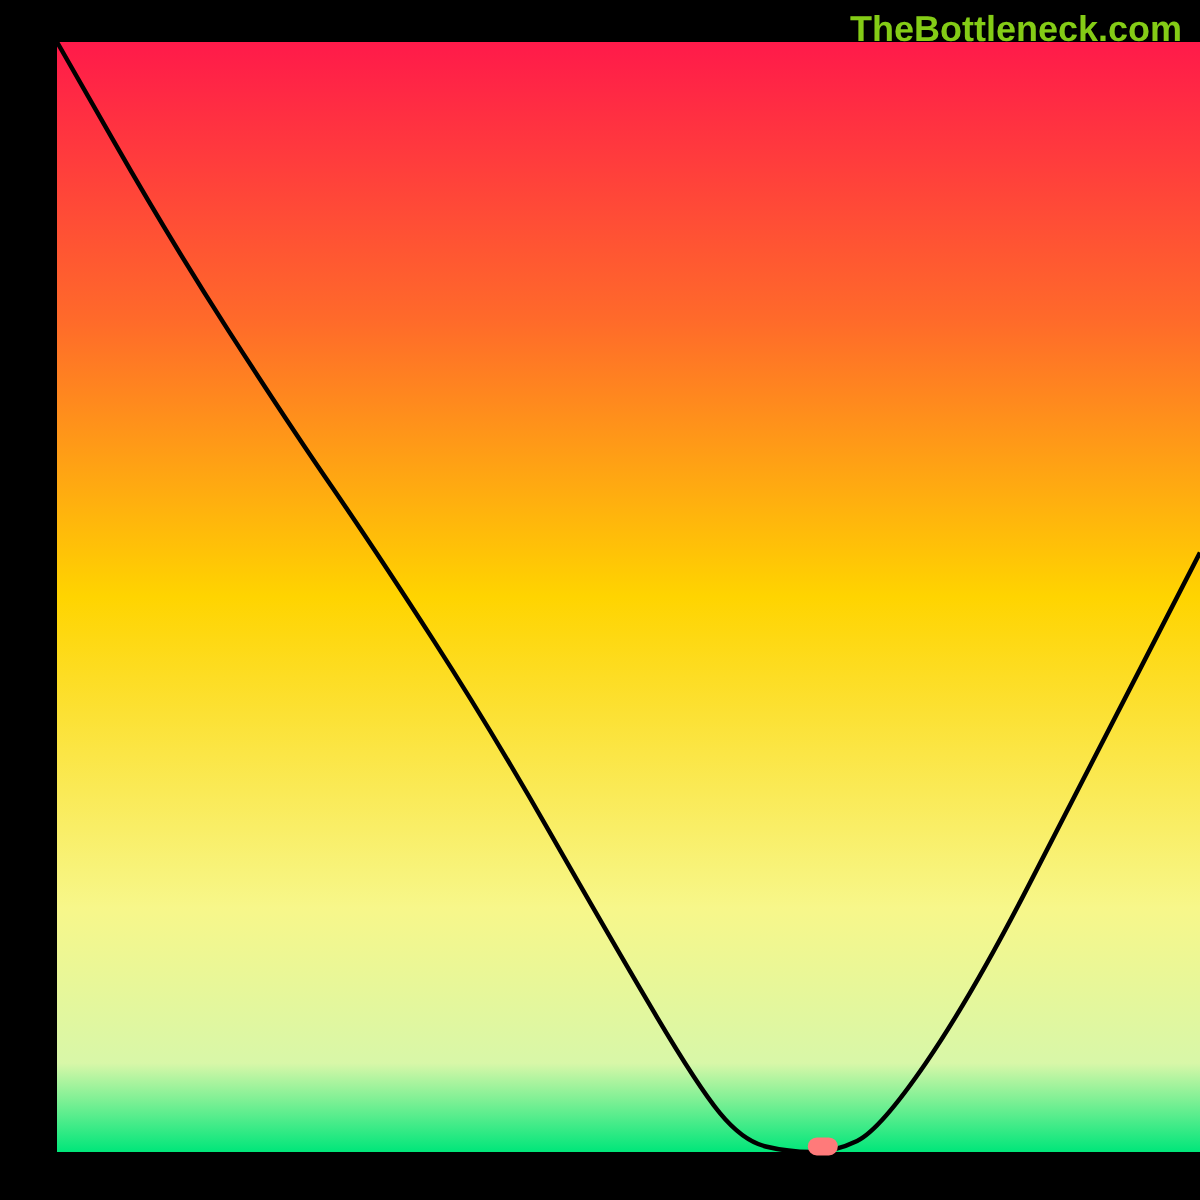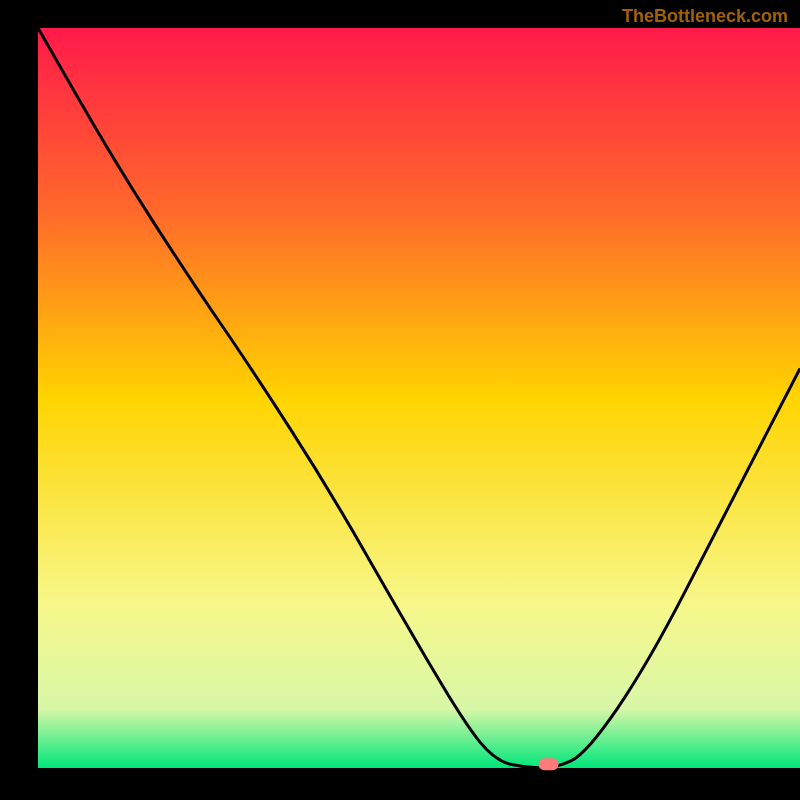--- a/index.html
+++ b/index.html
@@ -13,22 +13,22 @@
   .chart-container {
     width: 800px;
     height: 800px;
     position: relative;
     background: #000;
   }
   .watermark {
     position: absolute;
     top: 6px;
     right: 12px;
-    color: #a16207;
-    font-size: 18px;
+    color: #84cc16;
+    font-size: 24px;
     font-weight: bold;
     z-index: 10;
   }
   svg {
     display: block;
   }
 </style>
 </head>
 <body>
 

